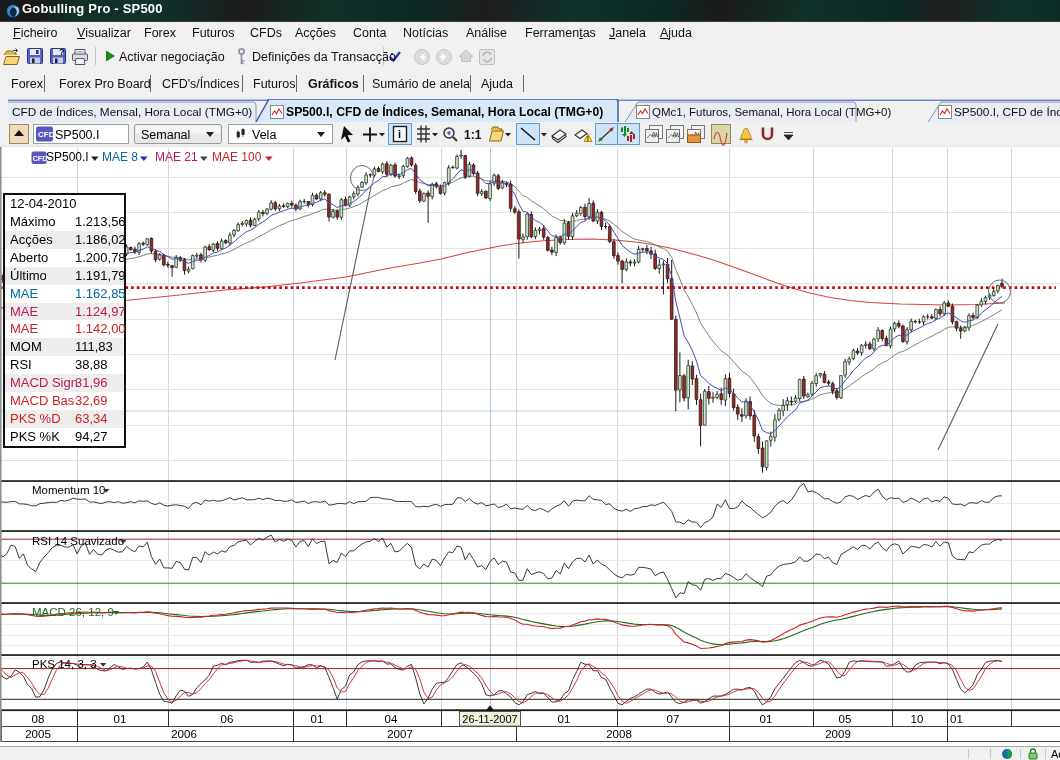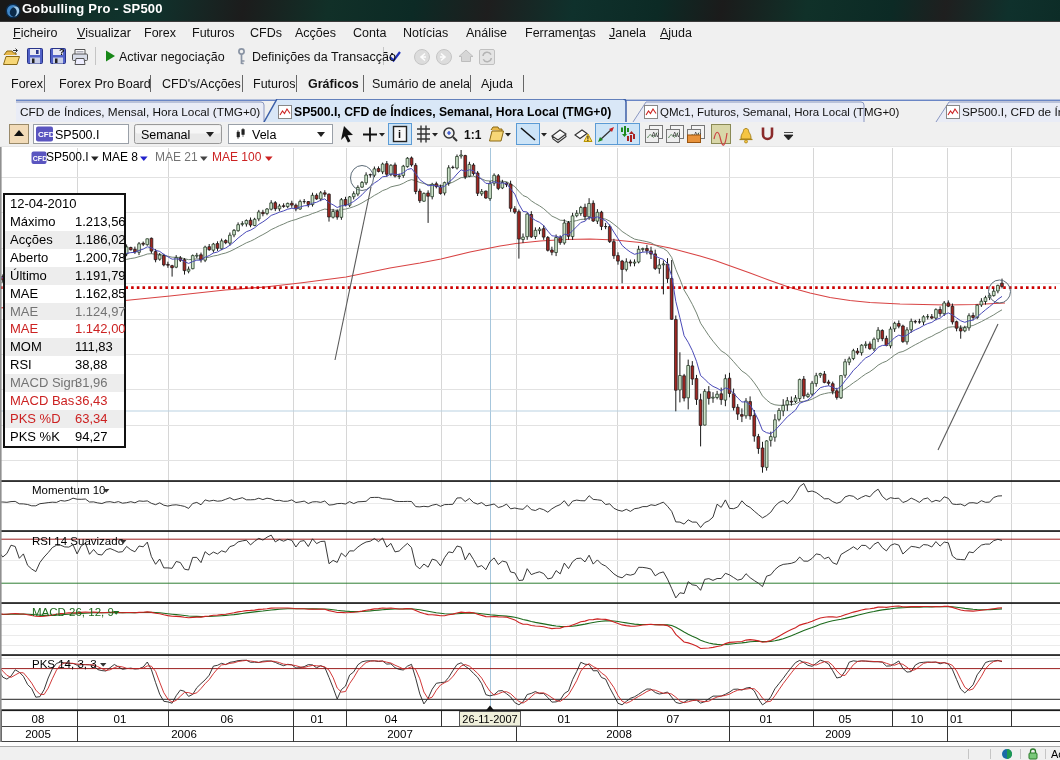--- a/index.html
+++ b/index.html
@@ -16,37 +16,37 @@
 #menubar u{text-decoration:underline}
 
 #toolbar{left:0;top:44px;width:1060px;height:28px;background:#f0f0f0;font-size:12.5px;color:#111}
 
 #maintabs{left:0;top:72px;width:1060px;height:23px;background:#f0f0f0;font-size:12.5px;color:#111;z-index:3}
 #maintabs span{position:absolute;top:5px}
 #maintabs .sep{position:absolute;top:3px;width:1px;height:17px;background:#666}
 #tabline{left:0;top:94px;width:1060px;height:1px;background:#777}
 #seltab{left:300px;top:72px;width:59px;height:23px;border:1px solid #555;border-bottom:none;background:#f0f0f0;z-index:1}
 
-#doctabs{left:16px;top:99px;width:968px;height:23px;background:transparent}
+#doctabs{left:8px;top:99px;width:968px;height:23px;background:transparent}
 
 #ctb{left:0;top:122px;width:1060px;height:25px;background:#f0f0f0;border-bottom:1px solid #e5e5e5}
 
 #chart{left:0;top:147px;width:1060px;height:595px}
 
 #legend{left:29px;top:149px;font-size:12.5px;z-index:5}
 
 #databox{left:3px;top:193px;width:123px;height:255px;background:#fff;border:2px solid #111;z-index:6;font-size:13px}
 #databox .r{position:relative;height:17.93px;line-height:17.93px;white-space:nowrap}
 #databox .g{background:#ededed}
 #databox .l{position:absolute;left:5px}
 #databox .v{position:absolute;left:70px}
 
 #sb2{left:0;top:742px;width:1060px;height:5px;background:#fdfdfd;border-bottom:1px solid #a8a8a8}
 #status{left:0;top:748px;width:1060px;height:12px;background:#f0f0f0}
-.blue{color:#000000}.green{color:#737373}.red{color:#cc2222}
+.blue{color:#0369a1}.green{color:#be185d}.red{color:#cc2222}
 </style></head><body>
 <div id="app">
 <div class="abs" id="title">
  <svg class="abs" style="left:5px;top:3px" width="16" height="16" viewBox="0 0 16 16">
   <circle cx="8" cy="8" r="7.5" fill="#0a2a4a"></circle>
   <path d="M2 8a6 6 0 0 1 10-4.4C10 3 6 4.5 5 8c-1 3.4 1.5 5.6 4 6A6 6 0 0 1 2 8Z" fill="#3f86c8"></path>
   <path d="M13.5 5A6 6 0 0 1 9 13.8C11 12.6 12.2 10 11.5 7.4 11 5.6 9.6 4.3 8 4c2-.8 4.4-.3 5.5 1Z" fill="#9fc8e8"></path>
  </svg>
  <span class="txt">Gobulling Pro - SP500</span>
 </div>
@@ -116,21 +116,21 @@
  <rect x="479.5" y="5.5" width="15" height="15" rx="1.5" fill="#e3e3e3" stroke="#b8b8b8"></rect>
  <path d="M483 12a4.2 4.2 0 0 1 8-1.4M491.3 14a4.2 4.2 0 0 1-8 1.2" stroke="#aaa" stroke-width="1.5" fill="none"></path>
  </g>
 </svg>
 <span class="abs" style="left:119px;top:6px">Activar negociação</span>
 <span class="abs" style="left:252px;top:6px">Definições da Transacção</span>
 </div>
 <div class="abs" id="maintabs">
       <span style="left:11px">Forex</span>
       <span style="left:59px">Forex Pro Board</span>
-      <span style="left:162px">CFD's/Acções</span>
+      <span style="left:162px">CFD's/Índices</span>
       <span style="left:253px">Futuros</span>
       <span style="left:308px"><b>Gráficos</b></span>
       <span style="left:372px">Sumário de anela</span>
       <span style="left:481px">Ajuda</span>
       <div class="sep" style="left:44px"></div>
       <div class="sep" style="left:150px"></div>
       <div class="sep" style="left:242px"></div>
       <div class="sep" style="left:296px"></div>
       <div class="sep" style="left:363px"></div>
       <div class="sep" style="left:470px"></div>
@@ -364,21 +364,21 @@
       <div class="r">
         <span class="l">RSI</span>
         <span class="v">38,88</span>
       </div>
       <div class="r g">
         <span class="l green">MACD Sign</span>
         <span class="v green">31,96</span>
       </div>
       <div class="r">
         <span class="l red">MACD Bas</span>
-        <span class="v red">36,43</span>
+        <span class="v red">32,69</span>
       </div>
       <div class="r g">
         <span class="l red">PKS %D</span>
         <span class="v red">63,34</span>
       </div>
       <div class="r">
         <span class="l">PKS %K</span>
         <span class="v">94,27</span>
       </div>
     </div>

